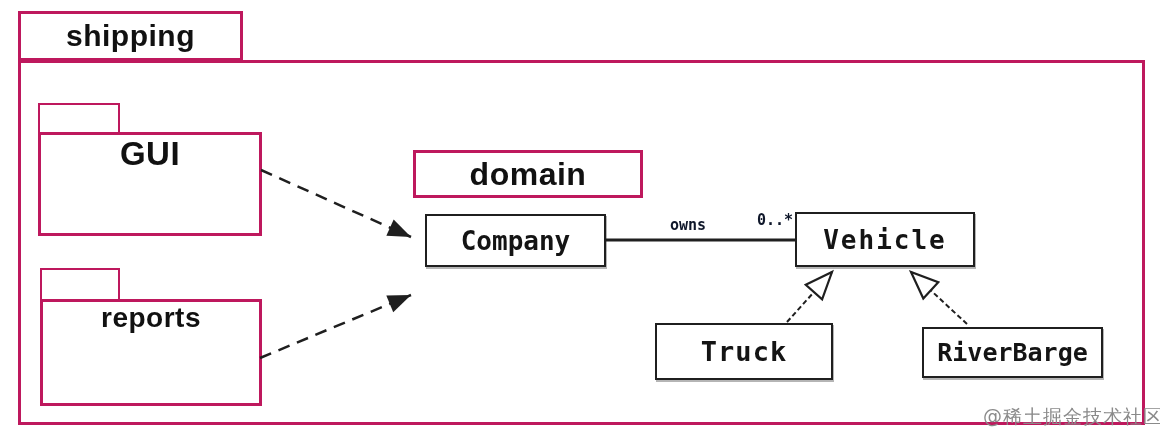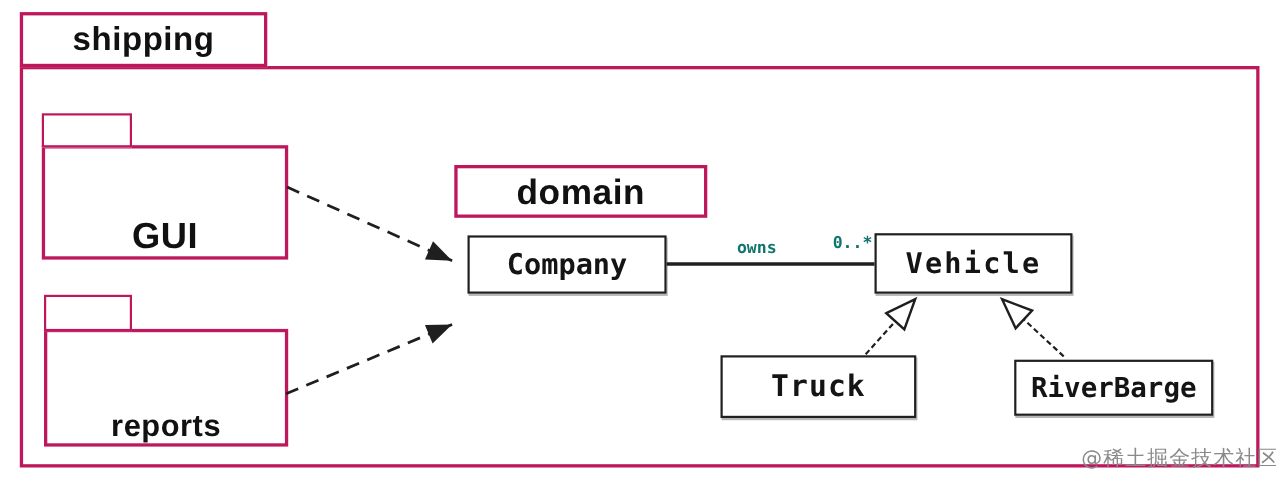--- a/index.html
+++ b/index.html
@@ -26,21 +26,21 @@
     align-items: center;
     justify-content: center;
     z-index: 3;
   }
   .pkg-tab-small {
     border-width: 2px;
     z-index: 3;
   }
   .pkg-body {
     display: flex;
-    align-items: flex-end;
+    align-items: flex-start;
     justify-content: center;
     z-index: 2;
   }
   .pkg-label {
     font-weight: bold;
     color: #111111;
     letter-spacing: 0.5px;
   }
   .cls {
     position: absolute;
@@ -81,21 +81,21 @@
   .cls-truck      { left: 655px; top: 323px; width: 178px; height: 57px; }
   .cls-truck .cls-label { font-size: 27px; letter-spacing: 1px; }
   .cls-riverbarge { left: 922px; top: 327px; width: 181px; height: 51px; }
   .cls-riverbarge .cls-label { font-size: 25px; }
 
   .edge-label {
     position: absolute;
     font-family: "DejaVu Sans Mono", "Liberation Mono", monospace;
     font-size: 15px;
     font-weight: bold;
-    color: #0f766e;
+    color: #0f172a;
     text-align: center;
     z-index: 5;
   }
   .owns-label { left: 652px; top: 216px; width: 72px; }
   .mult-label { left: 750px; top: 211px; width: 50px; }
 
   .connectors {
     position: absolute;
     left: 0; top: 0;
     width: 1160px;

